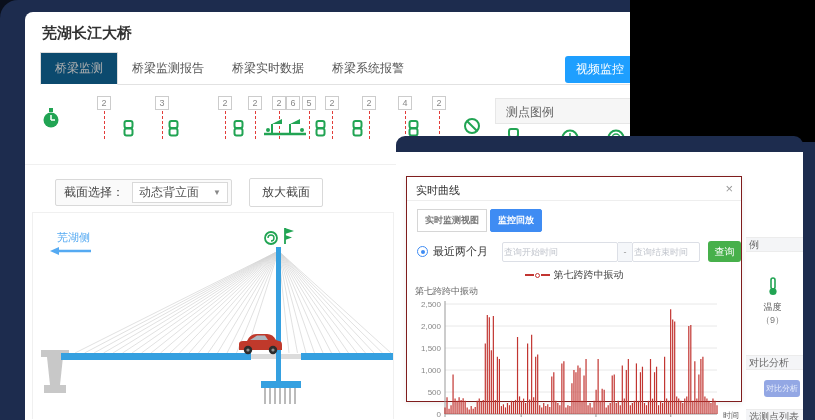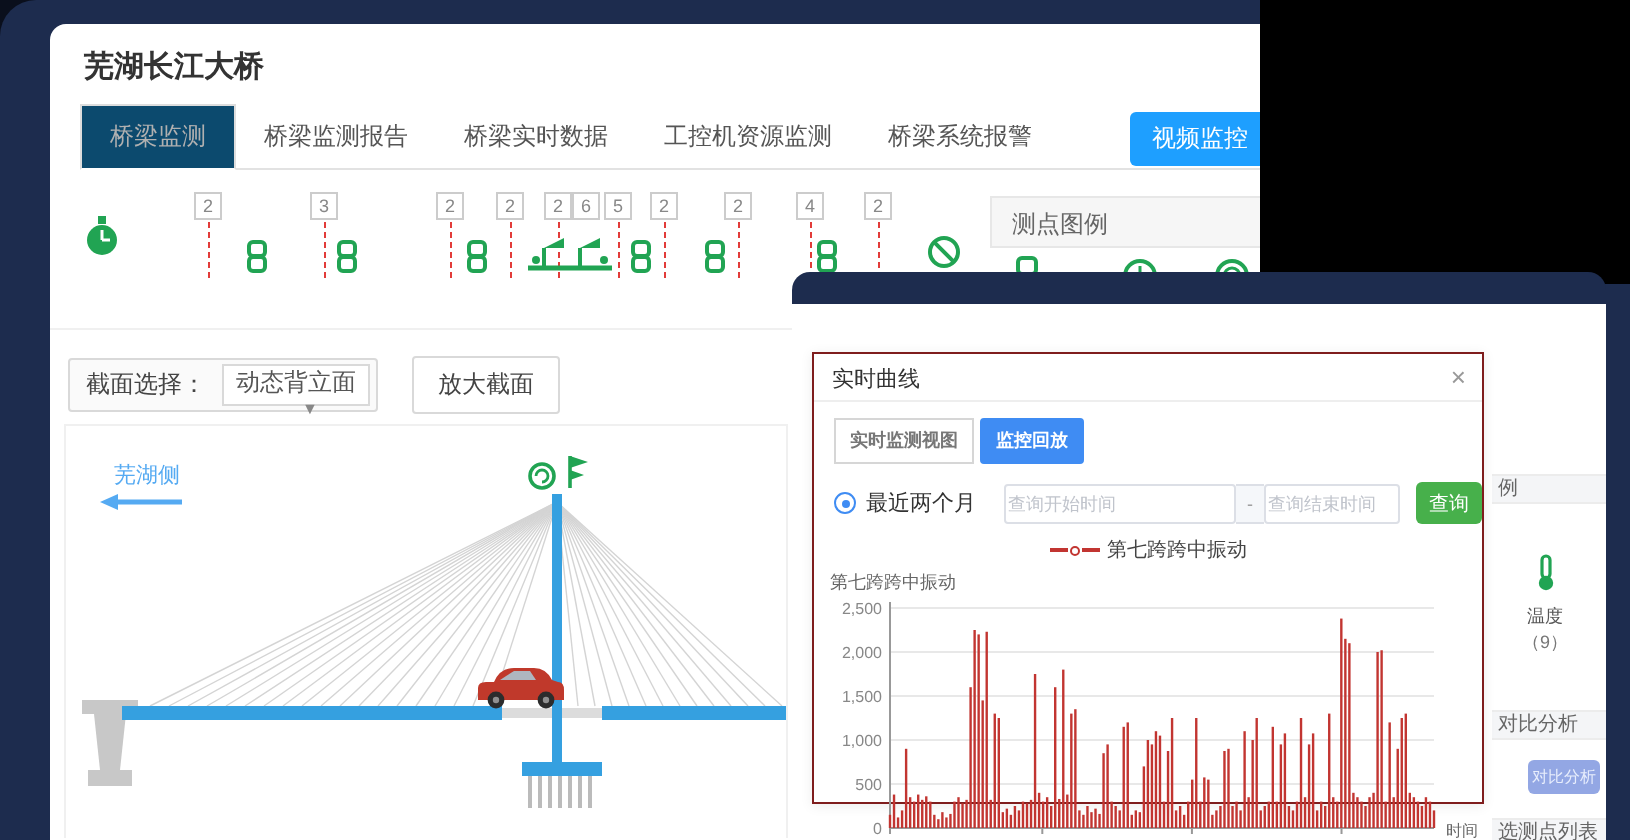--- a/index.html
+++ b/index.html
@@ -27,26 +27,26 @@
   .s-icon { position:absolute; }
   .divider { position:absolute; left:0; right:0; top:152px; border-top:1px solid #f0f0f0; }
 
   
   .legend-panel { position:absolute; left:470px; top:86px; width:300px; height:58px; overflow:hidden; }
   .legend-panel .hd { height:26px; line-height:26px; background:#f6f6f6; border:1px solid #e7e7e7;
                       font-size:12px; color:#666; padding-left:10px; }
   .legend-panel .icons { position:relative; height:30px; }
 
   
-  .selector-row { position:absolute; left:9px; top:166px; height:28px; display:flex; align-items:center; }
+  .selector-row { position:absolute; left:30px; top:166px; height:28px; display:flex; align-items:center; }
   .sel-group { display:flex; align-items:center; border:1px solid #d9d9d9; background:#fafafa;
                border-radius:2px; height:27px; }
   .sel-label { font-size:12px; color:#444; padding:0 8px; }
   .sel-box { display:flex; align-items:center; border:1px solid #d9d9d9; background:#fff; height:21px;
-             margin-right:3px; padding:0 6px; font-size:12px; color:#555; cursor:pointer;flex-direction:column; }
+             margin-right:3px; padding:0 6px; font-size:12px; color:#555; cursor:pointer; }
   .sel-caret { font-size:8px; color:#888; margin-left:14px; }
   .zoom-btn { margin-left:17px; border:1px solid #d9d9d9; background:#fff; border-radius:2px;
               font-size:12px; color:#444; padding:5px 12px; cursor:pointer; }
 
   .bridge-panel { position:absolute; left:7px; top:200px; width:362px; height:207px;
                   border:1px solid #f0f0f0; border-bottom:none; }
 
   
   .black-box { position:absolute; left:630px; top:0; width:185px; height:142px; background:#000; }
 
@@ -100,21 +100,20 @@
 
 <div class="canvas">
 
   <div class="main-window">
     <div class="mw-title">芜湖长江大桥</div>
 
     <div class="mw-tabbar">
       <div class="mw-tab active">桥梁监测</div>
       <div class="mw-tab">桥梁监测报告</div>
       <div class="mw-tab">桥梁实时数据</div>
-      <div class="mw-tab">工控机资源监测</div>
       <div class="mw-tab">桥梁系统报警</div>
     </div>
     <div class="video-btn">视频监控</div>
 
     <div class="sensor-strip">
       <svg class="s-icon" style="left:16px;top:18px" width="20" height="22">
         <rect x="8" y="0" width="4" height="4" fill="#21a453"></rect>
         <circle cx="10" cy="12" r="7.5" fill="#21a453"></circle>
         <path d="M10 12 L10 7 M10 12 L14 12" stroke="#fff" stroke-width="1.5" fill="none"></path>
       </svg>

